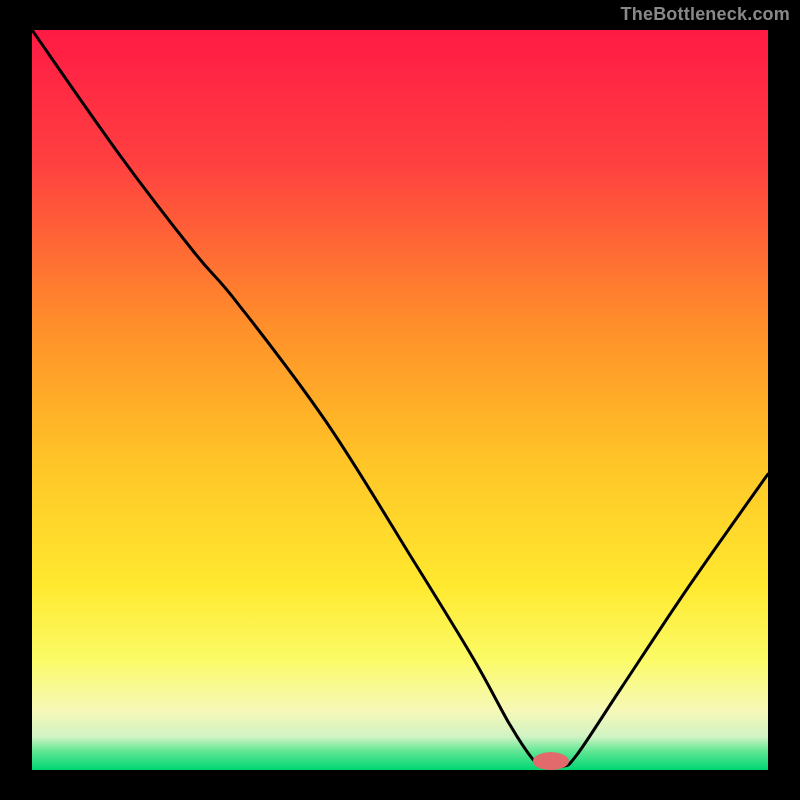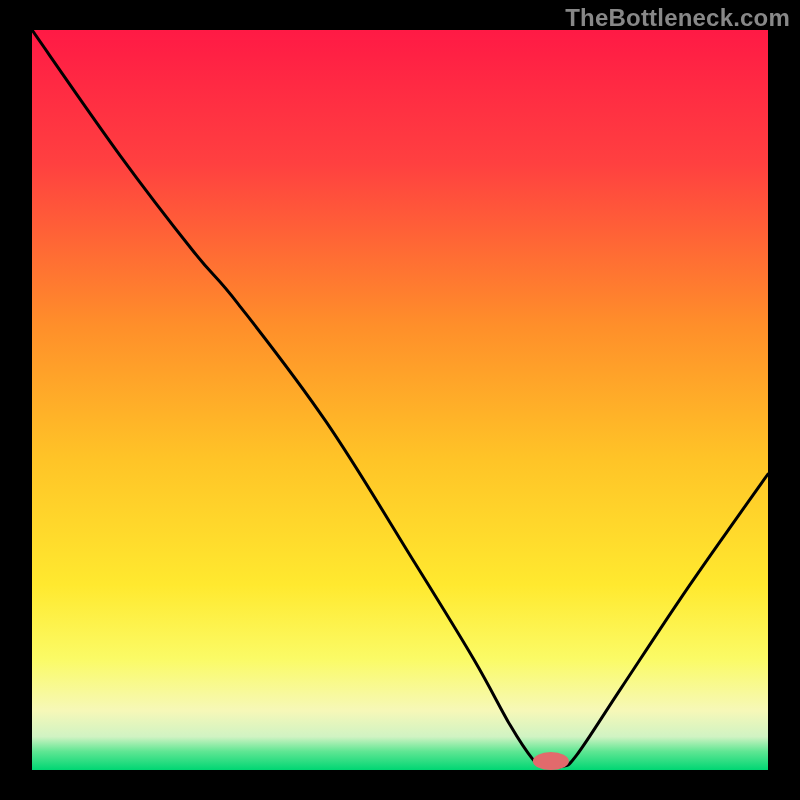--- a/index.html
+++ b/index.html
@@ -15,21 +15,21 @@
     width: 800px;
     height: 800px;
     background: #000;
   }
   .watermark {
     position: absolute;
     top: 4px;
     right: 10px;
     color: #888;
     font-family: Arial, Helvetica, sans-serif;
-    font-size: 24px;
+    font-size: 18px;
     font-weight: 600;
     letter-spacing: 0.2px;
     z-index: 30;
   }
   svg.plot {
     position: absolute;
     inset: 0;
     width: 800px;
     height: 800px;
   }

